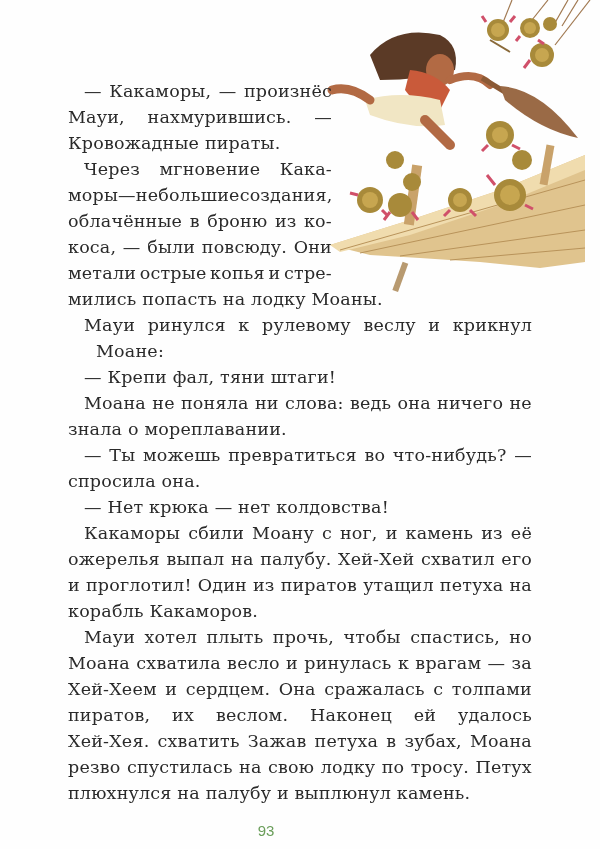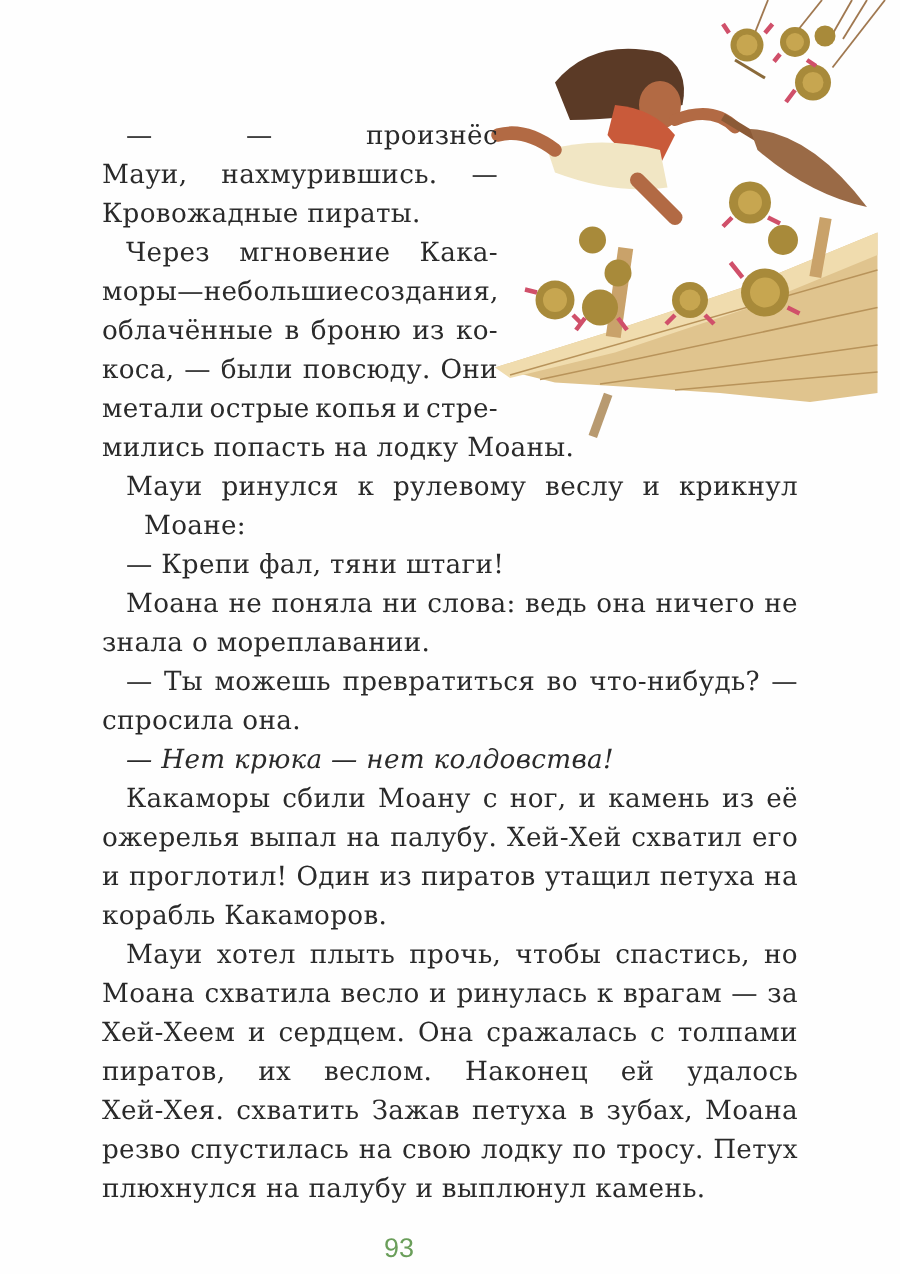--- a/index.html
+++ b/index.html
@@ -15,21 +15,21 @@
     .line {
       position: absolute; left: 0; white-space: nowrap;
       font-size: 17.5px; line-height: 26px; letter-spacing: 0.2px;
       display: flex; justify-content: space-between;
     }
     .line.justify { width: 464px; }
     .line.short-justify { width: 264px; }
     .line span.w { display: inline-block; }
     .page-number {
       position: absolute; left: 0; width: 532px; top: 822px; text-align: center;
-      font-family: "Liberation Sans", sans-serif; font-size: 18px; color: #6a9e5a;
+      font-family: "Liberation Sans", sans-serif; font-size: 15px; color: #6a9e5a;
     }
   </style>
 </head>
 <body>
 
 <div class="page">
 
   <div class="illustration" title="Moana leaping with an oar onto a wooden boat deck while Kakamora coconut pirates swing on ropes and swarm the deck">
     <svg width="300" height="300" viewBox="0 0 300 300">
 
@@ -100,20 +100,21 @@
           <path d="M150 210 l-6 6 M170 210 l6 6"></path>
           <path d="M195 185 l-8 -10 M225 205 l8 4"></path>
         </g>
       </g>
     </svg>
   </div>
 
   <div class="text-block">
     <div class="line short-justify" style="top:0px; left:16px; width:248px;">
         <span class="w">—</span>
+        <span class="w">Какаморы,</span>
         <span class="w">—</span>
         <span class="w">произнёс</span>
       </div>
     <div class="line short-justify" style="top:26px;">
         <span class="w">Мауи,</span>
         <span class="w">нахмурившись.</span>
         <span class="w">—</span>
       </div>
     <div class="line" style="top:52px;">Кровожадные пираты.</div>
     <div class="line short-justify" style="top:78px; left:16px; width:248px;align-items:flex-end;">
@@ -175,21 +176,21 @@
     <div class="line justify" style="top:364px; left:16px; width:448px;">
         <span class="w">—</span>
         <span class="w">Ты</span>
         <span class="w">можешь</span>
         <span class="w">превратиться</span>
         <span class="w">во</span>
         <span class="w">что-нибудь?</span>
         <span class="w">—</span>
       </div>
     <div class="line" style="top:390px;">спросила она.</div>
-    <div class="line" style="top:416px; left:16px;font-style:italic;">— Нет крюка — нет колдовства!</div>
+    <div class="line" style="top:416px; left:16px;">— Нет крюка — нет колдовства!</div>
     <div class="line justify" style="top:442px; left:16px; width:448px;">
         <span class="w">Какаморы</span>
         <span class="w">сбили</span>
         <span class="w">Моану</span>
         <span class="w">с</span>
         <span class="w">ног,</span>
         <span class="w">и</span>
         <span class="w">камень</span>
         <span class="w">из</span>
         <span class="w">её</span>

